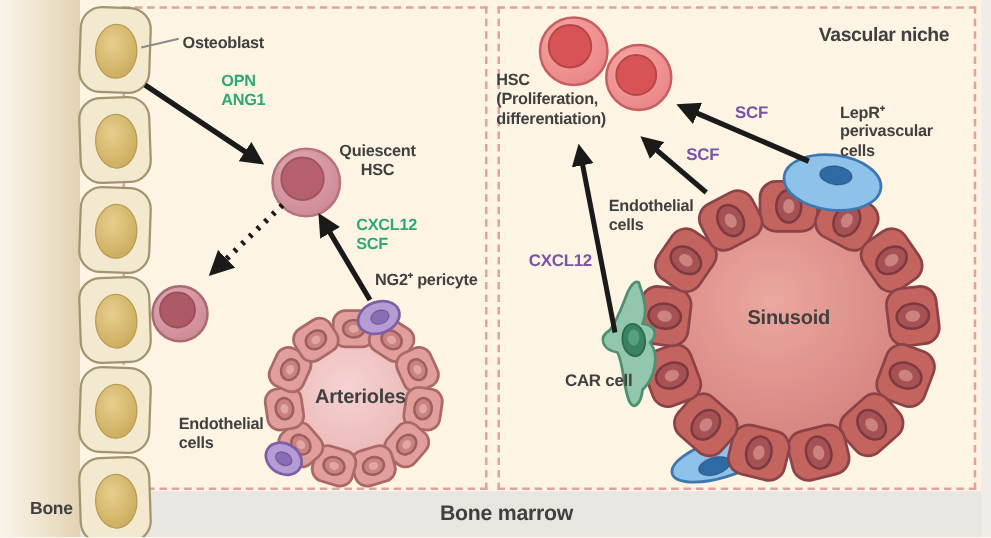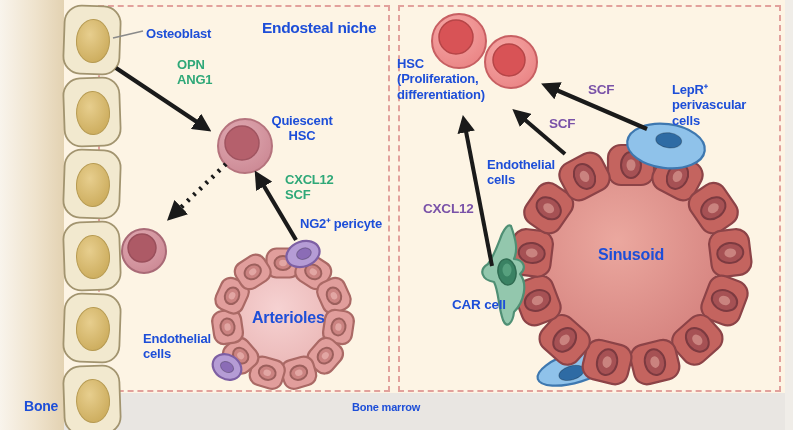--- a/index.html
+++ b/index.html
@@ -6,30 +6,30 @@
   .stage{
     position:relative;width:793px;height:430px;overflow:hidden;
     background:var(--bg,#fdf4e4);
     font-family:"Liberation Sans",sans-serif;
   }
   .box{position:absolute;box-sizing:border-box;border:2px dashed var(--borderpink,#e2a19c);}
   .box-left{left:98px;top:5px;width:292px;height:387px;}
   .box-right{left:398px;top:5px;width:383px;height:387px;}
   svg.art{position:absolute;left:0;top:0;pointer-events:none;}
   .lbl{
-    position:absolute;font-weight:bold;color:#1d4ed8;
+    position:absolute;font-weight:bold;color:#404040;
     white-space:pre-line;line-height:1.18;letter-spacing:-0.2px;font-size:13px;
   }
   .title{font-size:15.5px;letter-spacing:-0.3px;}
   .green{color:var(--green,#2fa878);}
   .purple{color:var(--purple,#7a52a8);}
   .center{text-align:center;}
   .big{font-size:16px;}
   .bone{font-size:14px;}
-  .bonemarrow{font-size:11px;}
+  .bonemarrow{font-size:17px;}
 </style>
 </head>
 <body>
 
 <div class="stage">
 
   <div class="box box-left"></div>
   <div class="box box-right"></div>
 
   <svg id="art" class="art" width="793" height="430" viewBox="0 0 793 430">
@@ -251,21 +251,21 @@
       </g>
       <line x1="143" y1="31" x2="113" y2="38" stroke="#8a8a8a" stroke-width="1.6"></line>
       <line x1="116" y1="68" x2="206" y2="128" stroke="#1a1a1a" stroke-width="4.2" marker-end="url(#ah)"></line>
       <line x1="296" y1="240" x2="258" y2="176" stroke="#1a1a1a" stroke-width="4.2" marker-end="url(#ah)"></line>
       <line x1="226" y1="164" x2="172" y2="216" stroke="#1a1a1a" stroke-width="4.5" marker-end="url(#ah)" stroke-dasharray="2.5 6"></line>
       <line x1="492" y1="266" x2="464" y2="121" stroke="#1a1a1a" stroke-width="4" marker-end="url(#ah)"></line>
       <line x1="565" y1="154" x2="517" y2="113" stroke="#1a1a1a" stroke-width="4" marker-end="url(#ah)"></line>
       <line x1="647" y1="129" x2="547" y2="86" stroke="#1a1a1a" stroke-width="4.2" marker-end="url(#ah)"></line>
     </svg>
 
-  <div class="lbl title" style="left:262px;top:19px;">Endosteal niche</div>
+  <div class="lbl title" style="left:655px;top:20px;">Vascular niche</div>
 
   <div class="lbl" style="left:146px;top:26px;">Osteoblast</div>
   <div class="lbl green" style="left:177px;top:57px;">OPN
 ANG1</div>
   <div class="lbl center" style="left:266px;top:113px;width:72px;">Quiescent
 HSC</div>
   <div class="lbl green" style="left:285px;top:172px;">CXCL12
 SCF</div>
   <div class="lbl" style="left:300px;top:216px;">NG2⁺ pericyte</div>
   <div class="lbl" style="left:143px;top:331px;">Endothelial

